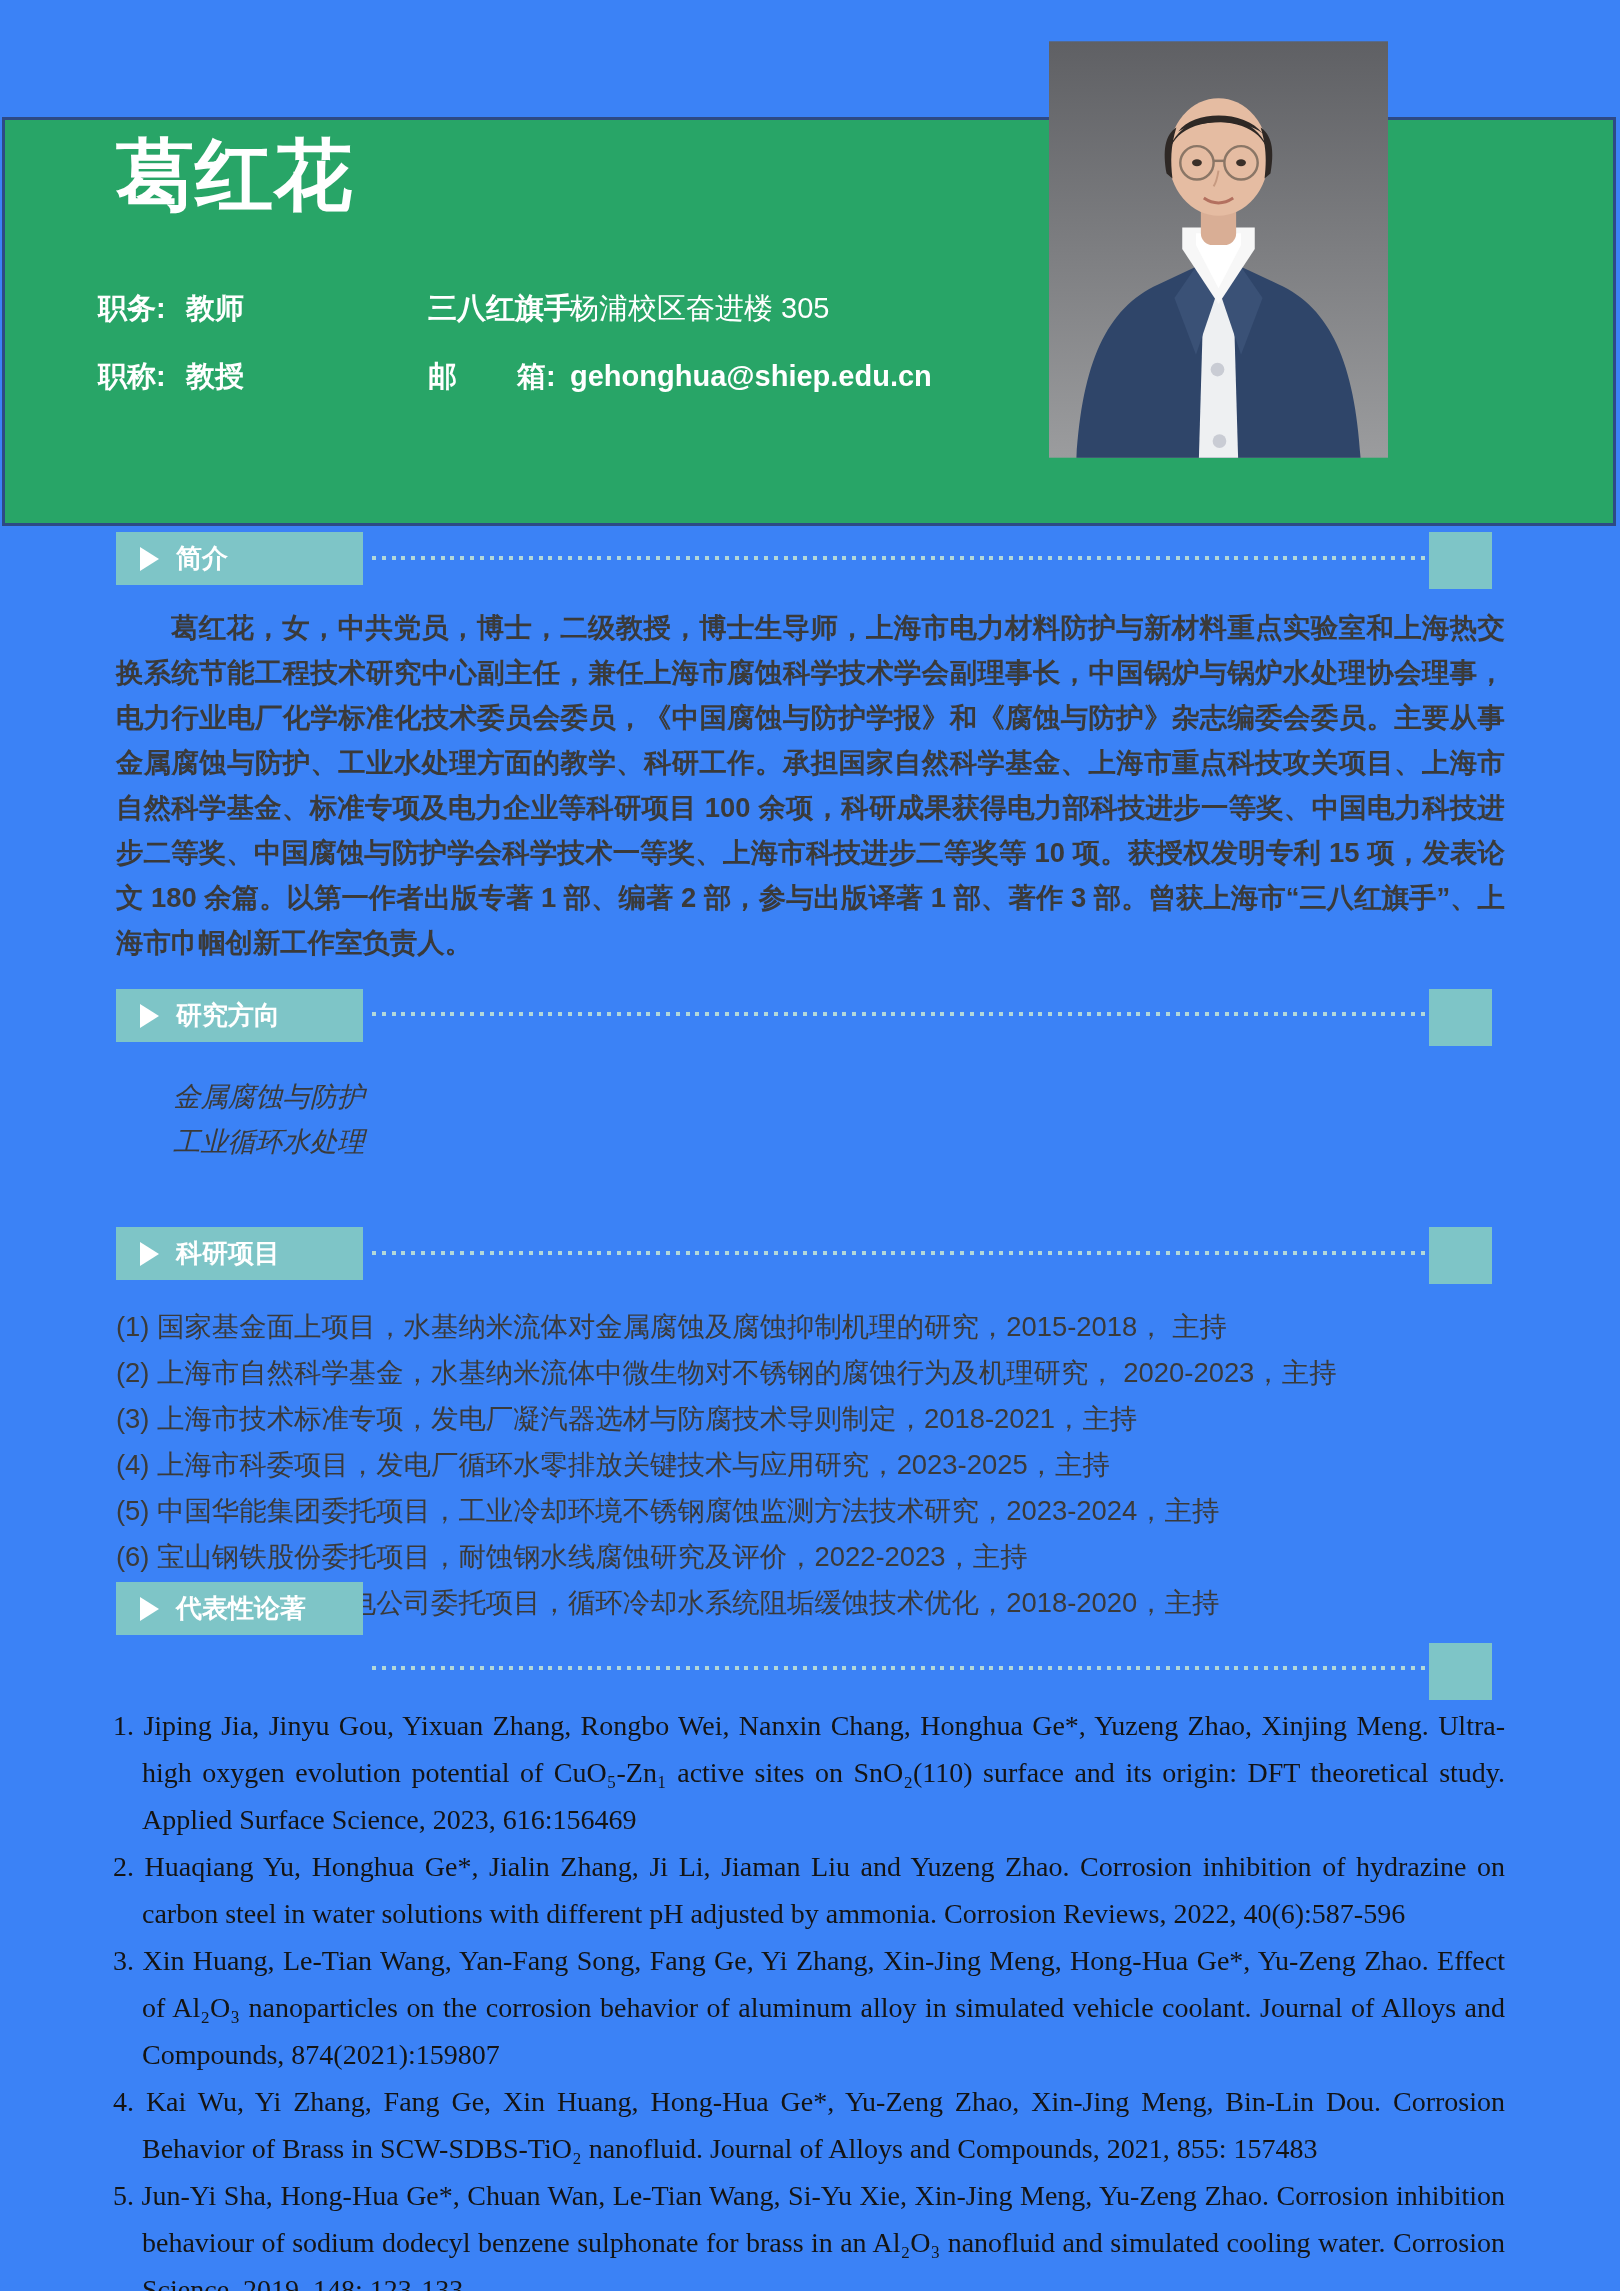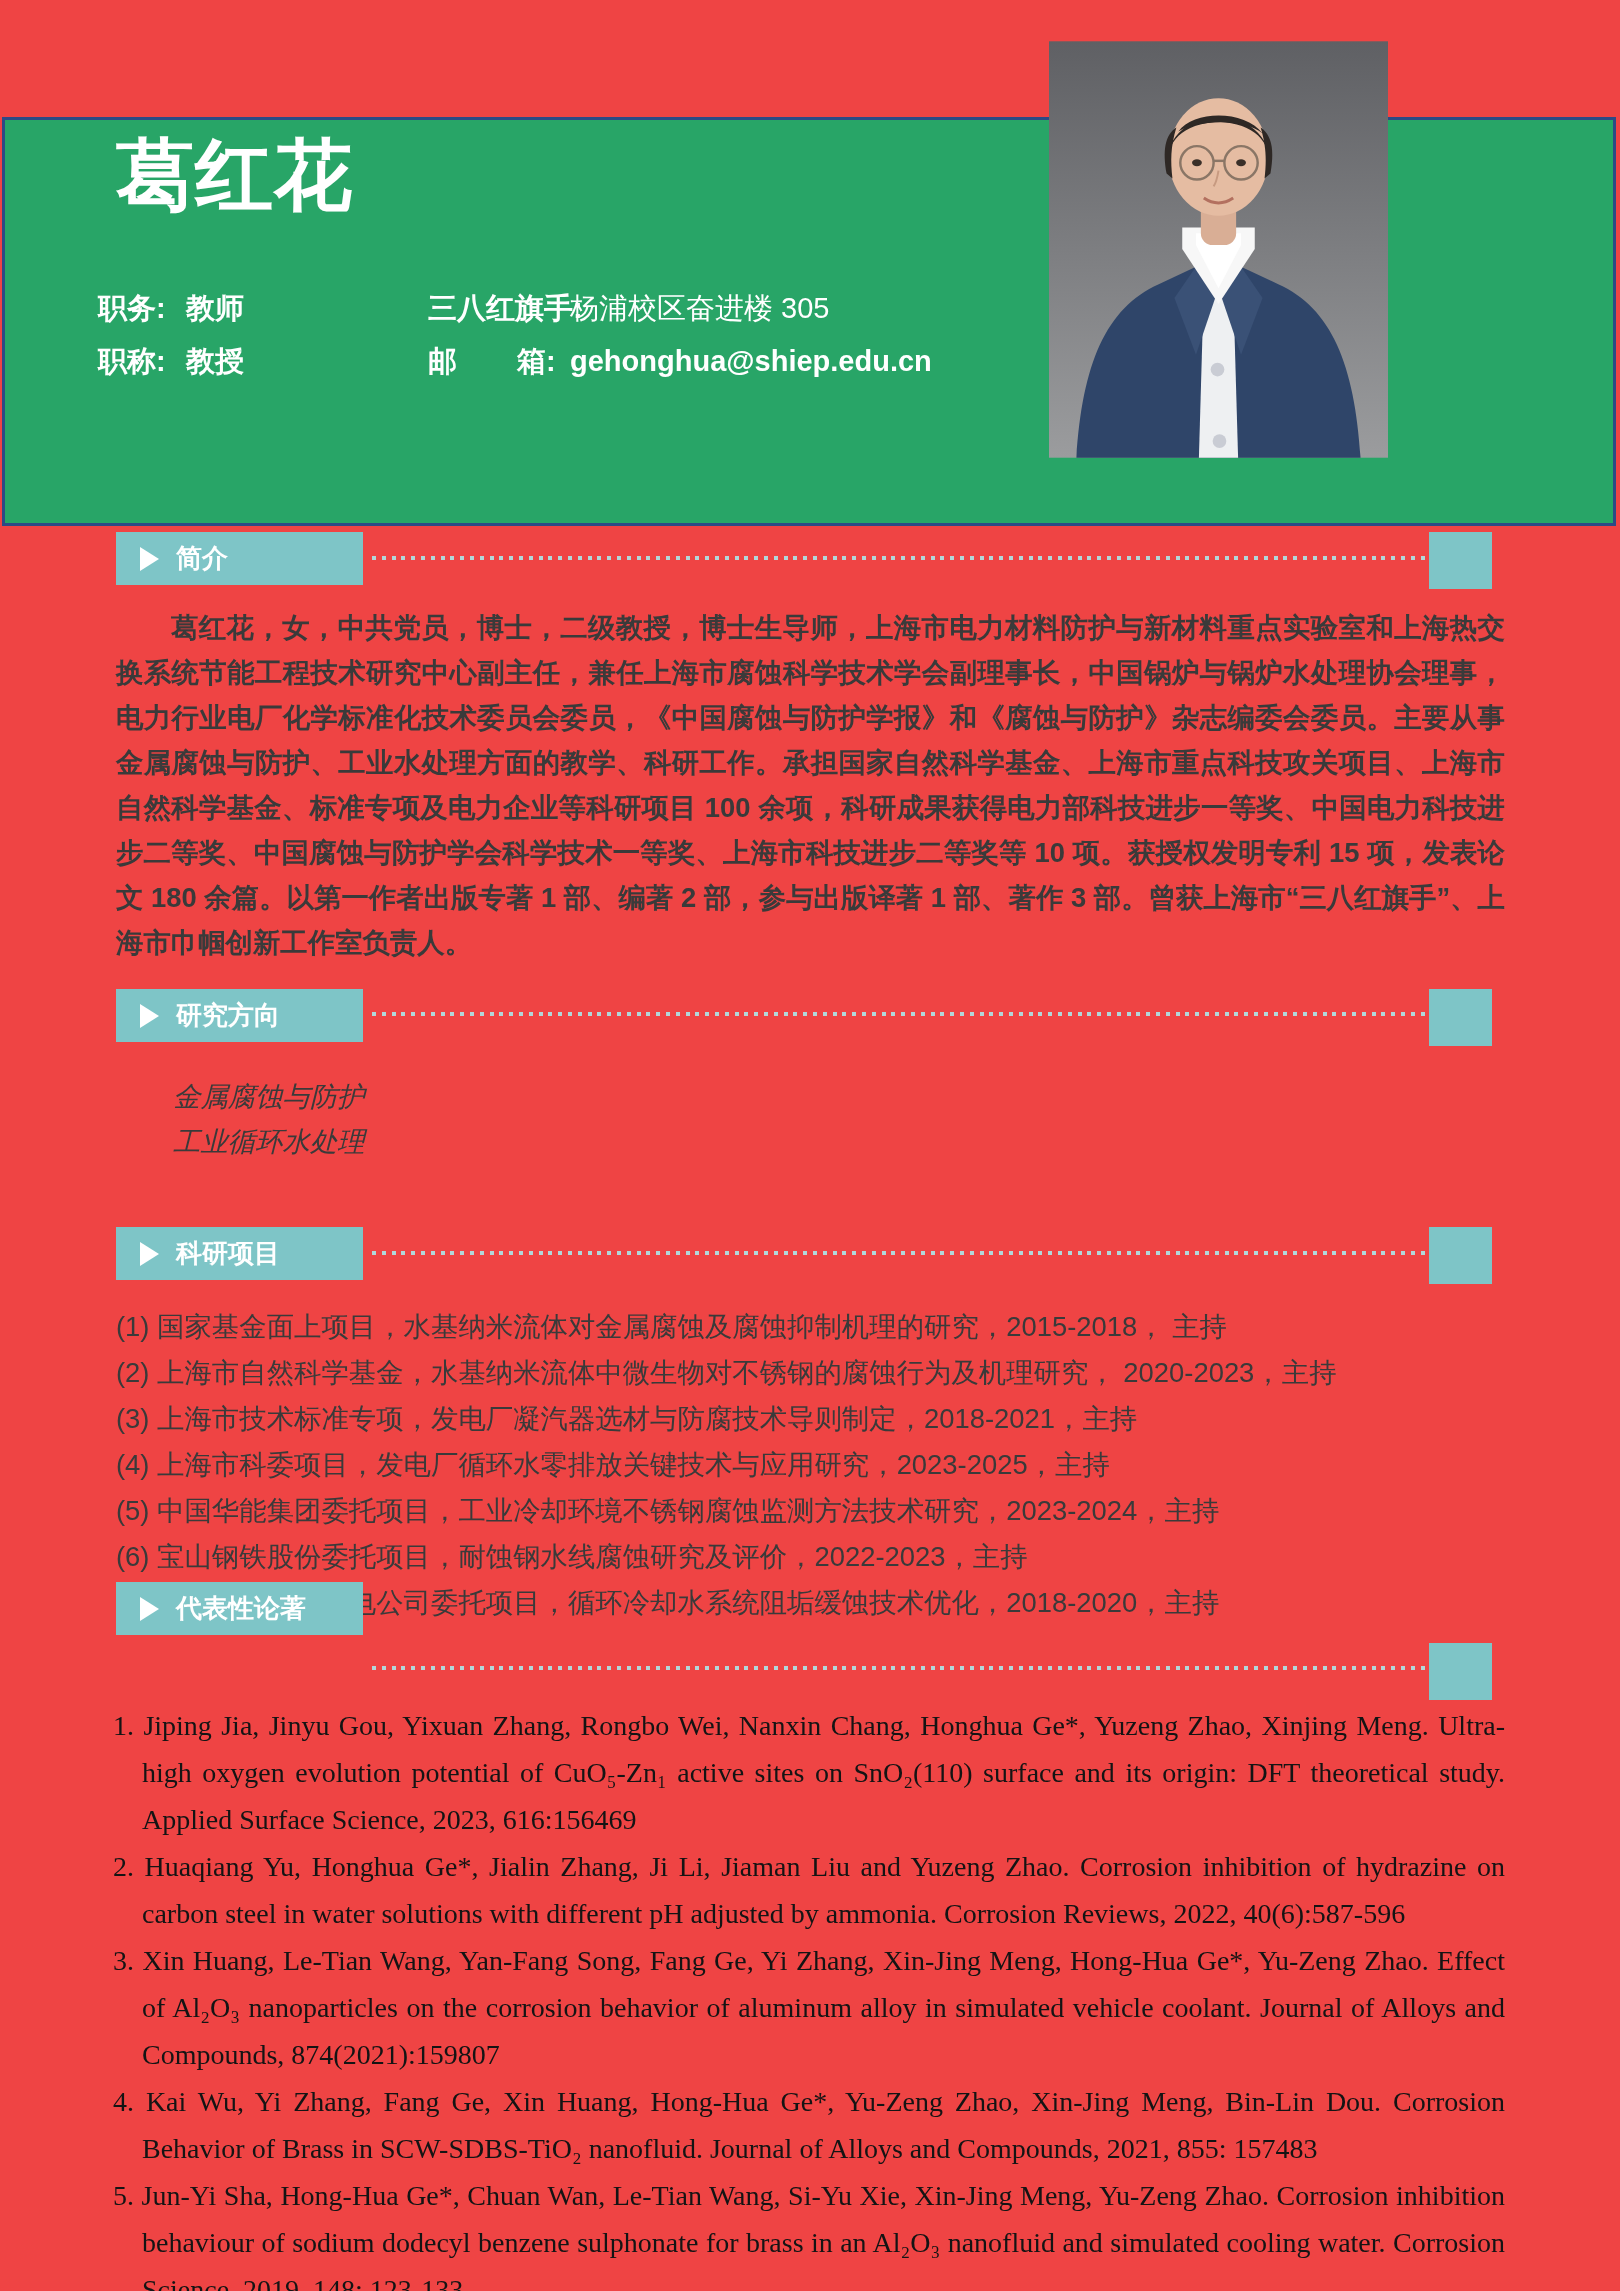--- a/index.html
+++ b/index.html
@@ -1,28 +1,28 @@
 <!DOCTYPE html>
 <html><head>
 <meta charset="utf-8">
 <style>
   html,body{margin:0;padding:0;background:#ffffff;}
-  #page{position:relative;width:1620px;height:2292px;background:#ef4444;overflow:hidden;
+  #page{position:relative;width:1620px;height:2292px;background:#3b82f6;overflow:hidden;
         font-family:"Liberation Sans","DejaVu Sans",sans-serif;}
 
   
   .banner{position:absolute;left:2px;top:117px;width:1608px;height:403px;
           background:#28a567;border:3.9px solid #2d4a85;}
   .prof-name{position:absolute;left:116px;top:133px;font-size:78px;line-height:84px;
              font-weight:bold;color:#ffffff;letter-spacing:1px;white-space:nowrap;}
   .b-txt{position:absolute;color:#ffffff;font-size:29px;line-height:35px;
          font-weight:bold;white-space:nowrap;}
   .b-reg{font-weight:normal;}
   .row1{top:291px;}
-  .row2{top:344px;}
+  .row2{top:359px;}
 
   
   .photo{position:absolute;left:1049px;top:41px;width:339px;height:417px;z-index:5;}
 
   
   .sec{position:absolute;left:116px;width:247px;height:53px;background:#7ec5c7;
        display:flex;align-items:center;color:#ffffff;font-weight:bold;font-size:26px;
        white-space:nowrap;z-index:2;}
   .tri{width:0;height:0;border-left:19.6px solid #ffffff;border-top:12.7px solid transparent;
        border-bottom:12.7px solid transparent;margin:0 17.6px 0 23.5px;flex:0 0 auto;}

